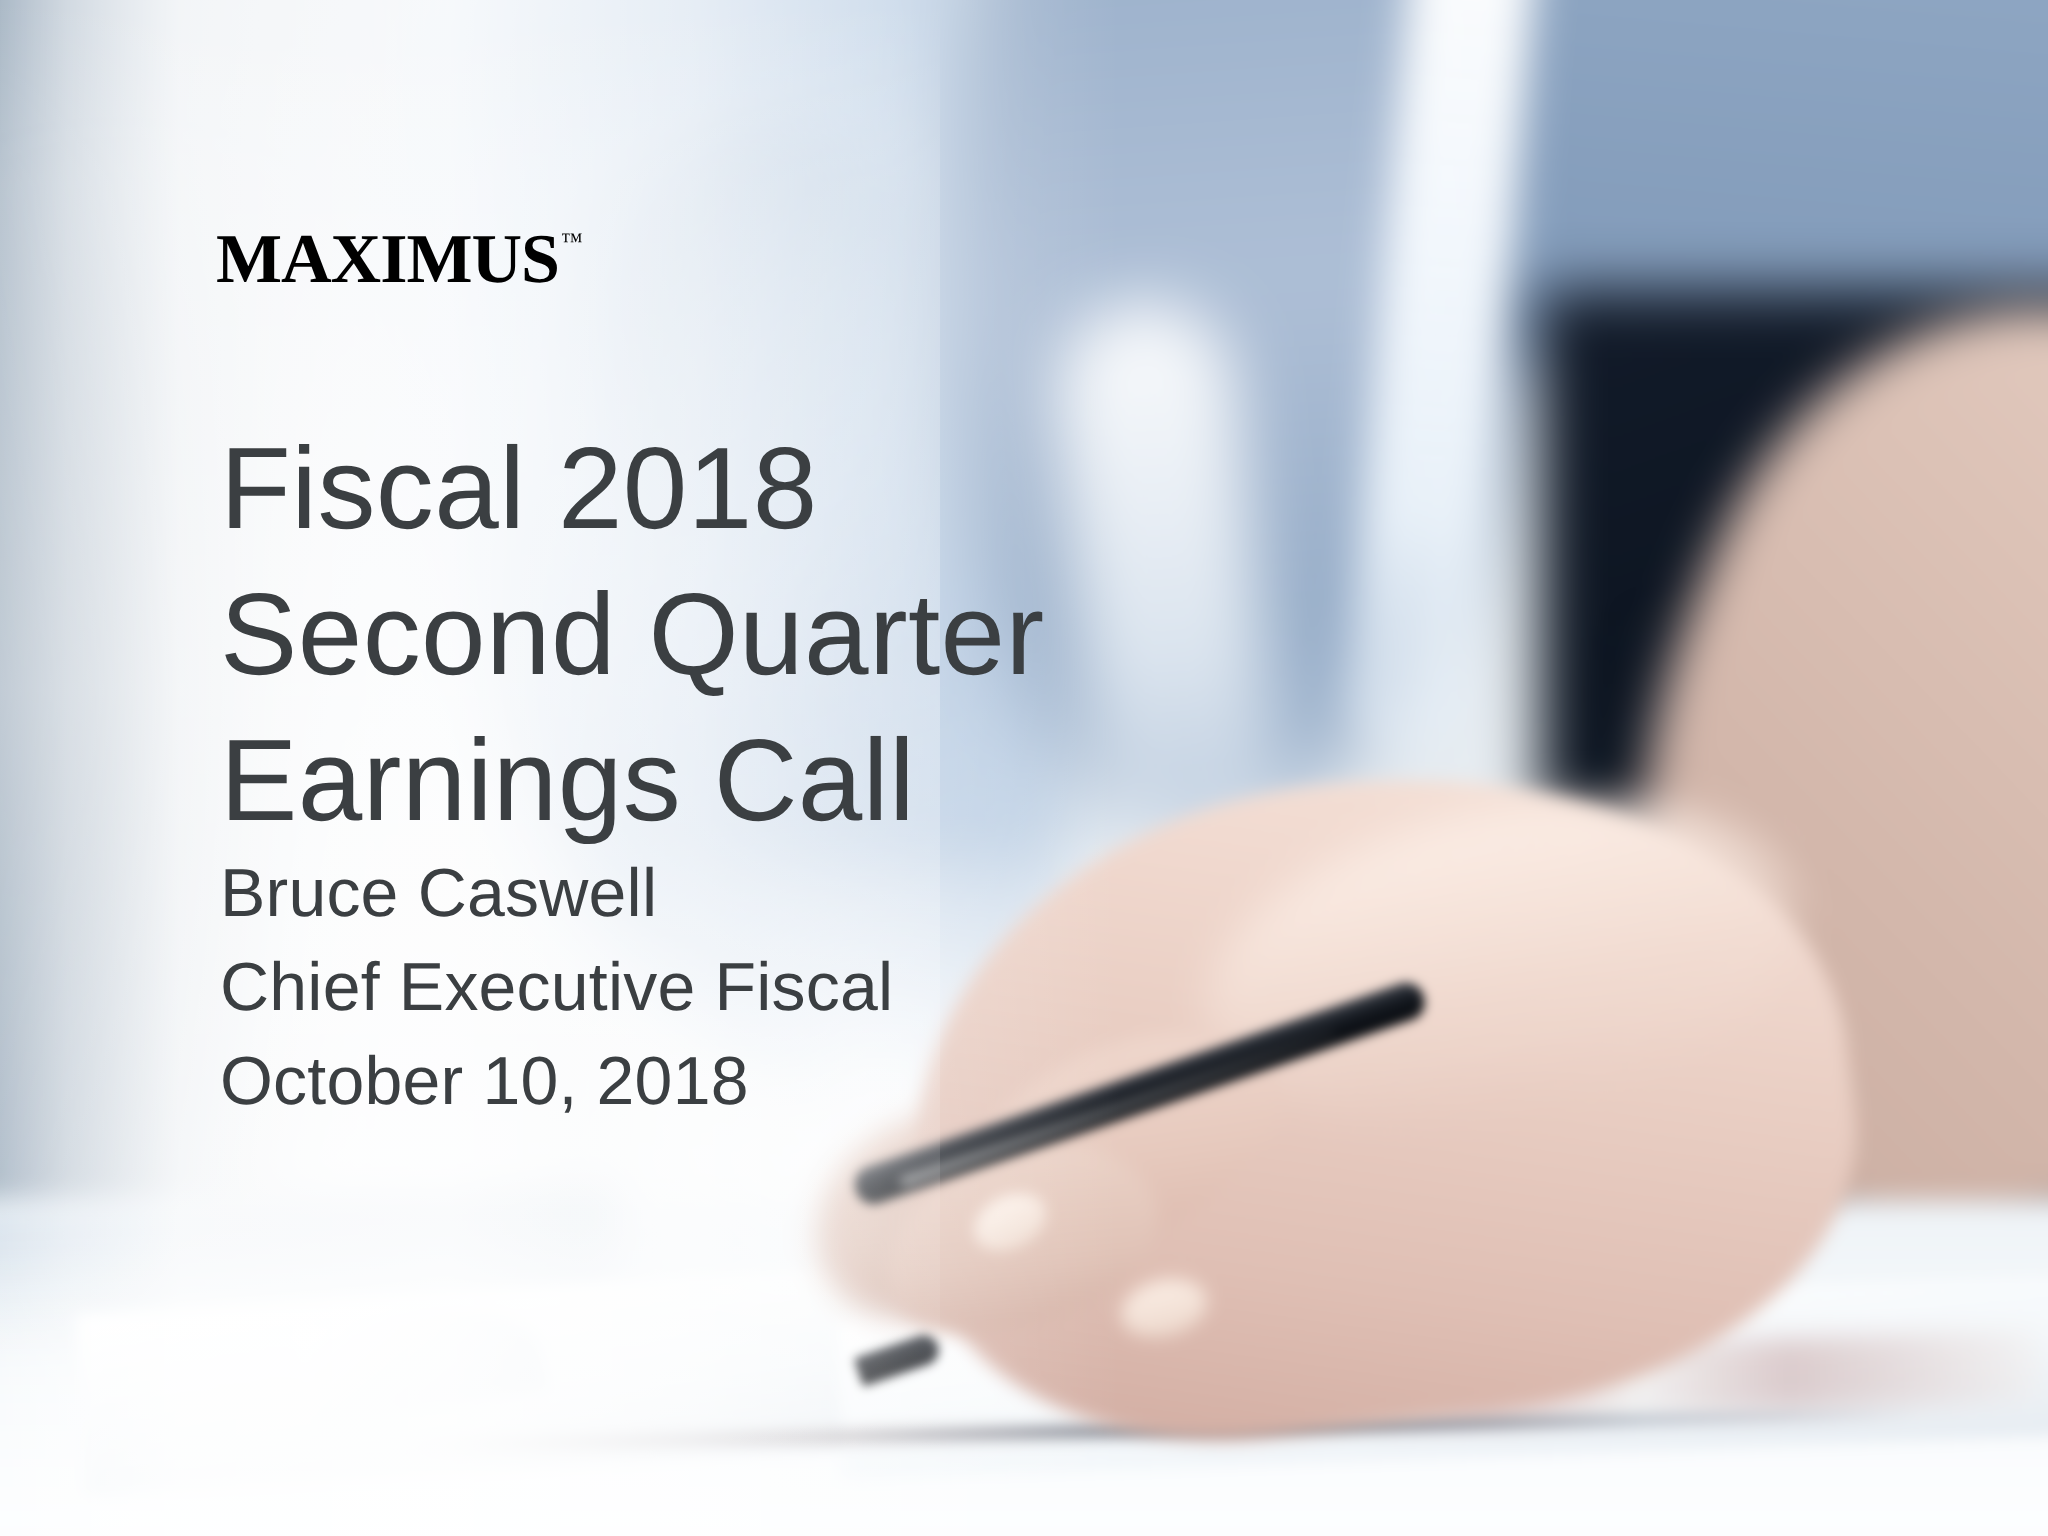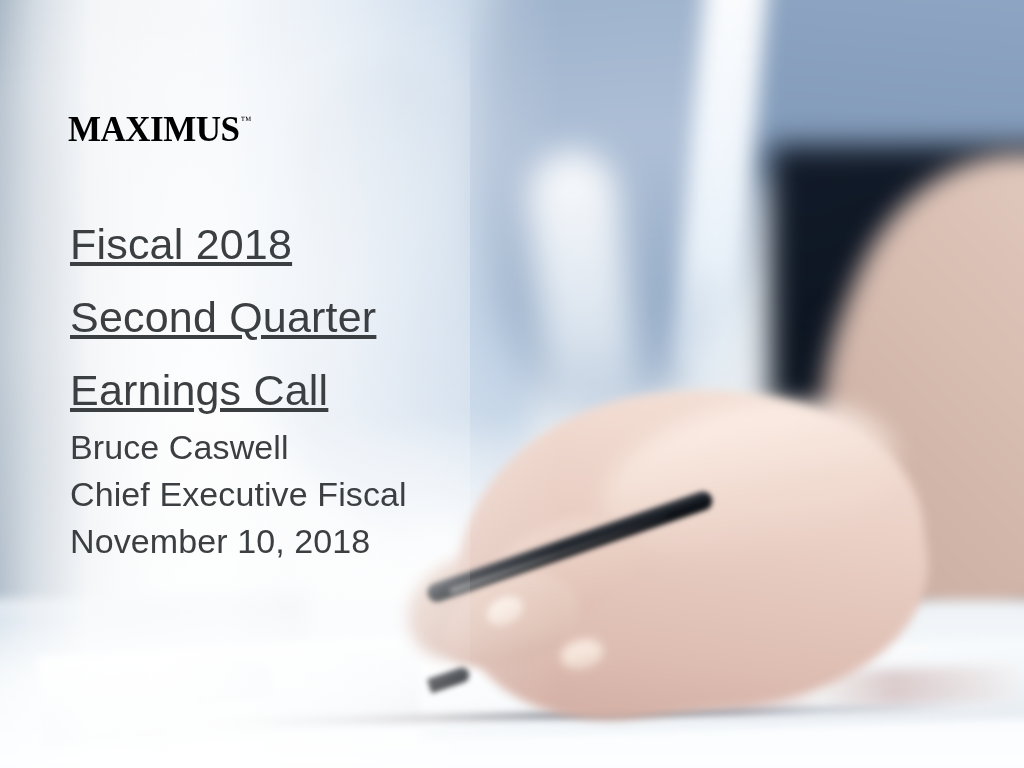--- a/index.html
+++ b/index.html
@@ -366,20 +366,21 @@
       rgba(255,255,255,0.30) 45%,
       rgba(255,255,255,0.10) 78%,
       rgba(255,255,255,0.0) 100%);
     pointer-events: none;
   }
 
   
   .content {
     position: absolute;
     inset: 0;
+    margin-left: 40px;
   }
   .logo {
     position: absolute;
     left: 68px;
     top: 112px;
     font-family: "Liberation Serif", "DejaVu Serif", serif;
     font-size: 35px;
     font-weight: 700;
     letter-spacing: -0.5px;
     color: #000000;
@@ -393,27 +394,26 @@
     margin-left: 1px;
   }
 
   .title-block {
     position: absolute;
     left: 70px;
     top: 208px;
     width: 420px;
   }
   .title-line {
-    font-size: 43px;
+    font-size: 58px;
     font-weight: 400;
     color: #3b3f42;
     line-height: 73px;
     letter-spacing: 0.2px;
     white-space: nowrap;
-    text-decoration: underline;
   }
 
   .subtitle-block {
     position: absolute;
     left: 70px;
     top: 424px;
     width: 420px;
   }
   .subtitle-line {
     font-size: 34px;
@@ -482,17 +482,17 @@
 
     <div class="title-block">
       <div class="title-line">Fiscal 2018</div>
       <div class="title-line">Second Quarter</div>
       <div class="title-line">Earnings Call</div>
     </div>
 
     <div class="subtitle-block">
       <div class="subtitle-line">Bruce Caswell</div>
       <div class="subtitle-line">Chief Executive Fiscal</div>
-      <div class="subtitle-line">November 10, 2018</div>
+      <div class="subtitle-line">October 10, 2018</div>
     </div>
 
   </div>
 </div>
 
 </body></html>

